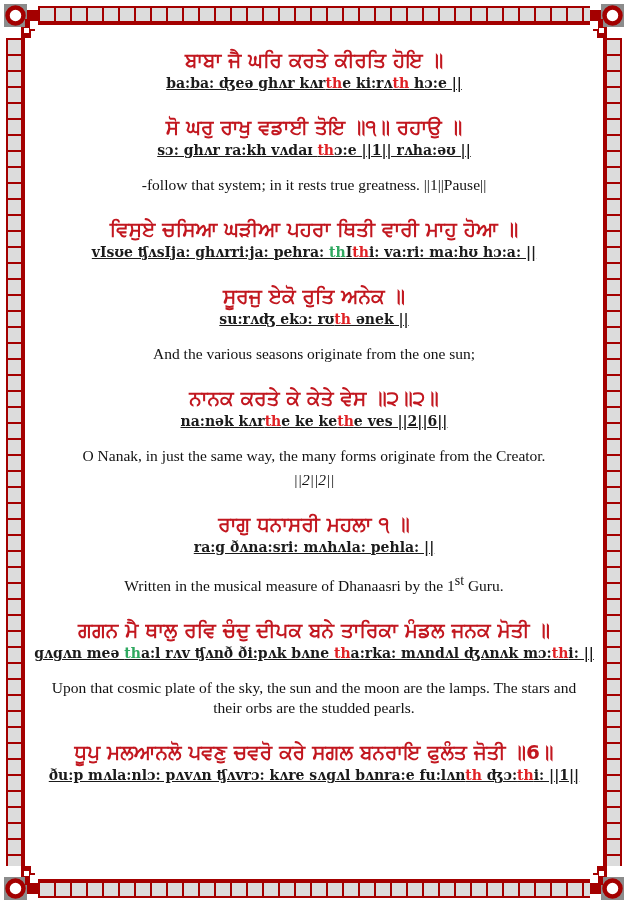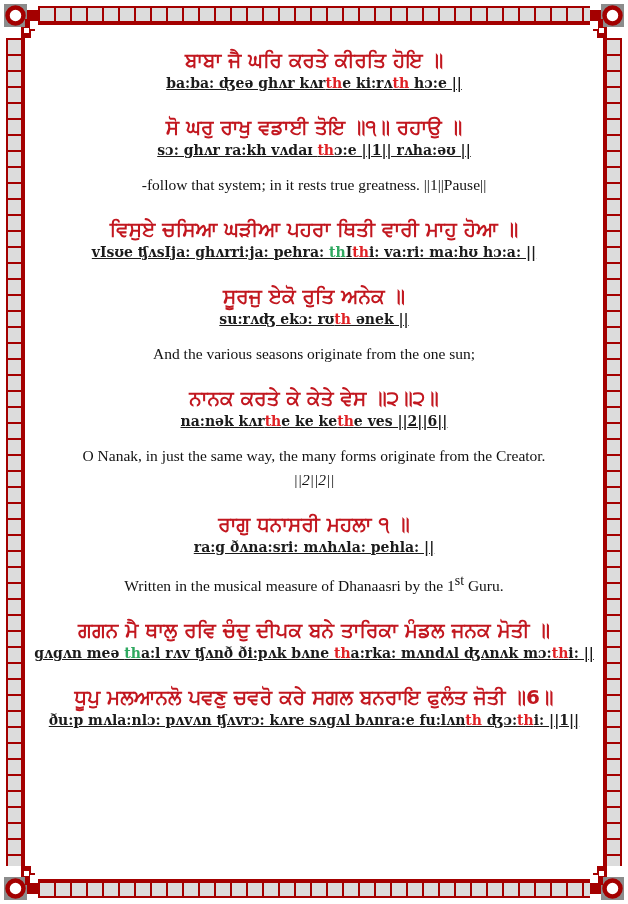--- a/index.html
+++ b/index.html
@@ -150,18 +150,19 @@
       <p class="english-line second"><span>||2||2||</span></p>
     </section>
     <section class="block section-gap">
       <p class="gurmukhi-line">ਰਾਗੁ ਧਨਾਸਰੀ ਮਹਲਾ ੧ ॥</p>
       <p class="translit-line"><span>ra:g ðʌna:sri: mʌhʌla: pehla: ||</span></p>
       <p class="english-line"><span>Written in the musical measure of Dhanaasri by the 1</span><sup>st</sup><span> Guru.</span></p>
     </section>
     <section class="block">
       <p class="gurmukhi-line">ਗਗਨ ਮੈ ਥਾਲੁ ਰਵਿ ਚੰਦੁ ਦੀਪਕ ਬਨੇ ਤਾਰਿਕਾ ਮੰਡਲ ਜਨਕ ਮੋਤੀ ॥</p>
       <p class="translit-line"><span>gʌgʌn meə </span><span style="color: rgb(47, 168, 96);">th</span><span>a:l rʌv ʧʌnð ði:pʌk bʌne </span><span style="color: rgb(224, 33, 37);">th</span><span>a:rka: mʌndʌl ʤʌnʌk mɔ:</span><span style="color: rgb(224, 33, 37);">th</span><span>i: ||</span></p>
+      <p class="english-line"><span>Upon that cosmic plate of the sky, the sun and the moon are the lamps. The stars and their orbs are the studded pearls.</span></p>
     </section>
     <section class="block">
       <p class="gurmukhi-line">ਧੂਪੁ ਮਲਆਨਲੋ ਪਵਣੁ ਚਵਰੋ ਕਰੇ ਸਗਲ ਬਨਰਾਇ ਫੁਲੰਤ ਜੋਤੀ ॥6॥</p>
       <p class="translit-line"><span>ðu:p mʌla:nlɔ: pʌvʌn ʧʌvrɔ: kʌre sʌgʌl bʌnra:e fu:lʌn</span><span style="color: rgb(224, 33, 37);">th</span><span> ʤɔ:</span><span style="color: rgb(224, 33, 37);">th</span><span>i: ||1||</span></p>
     </section>
   </main>
 
 </body></html>

